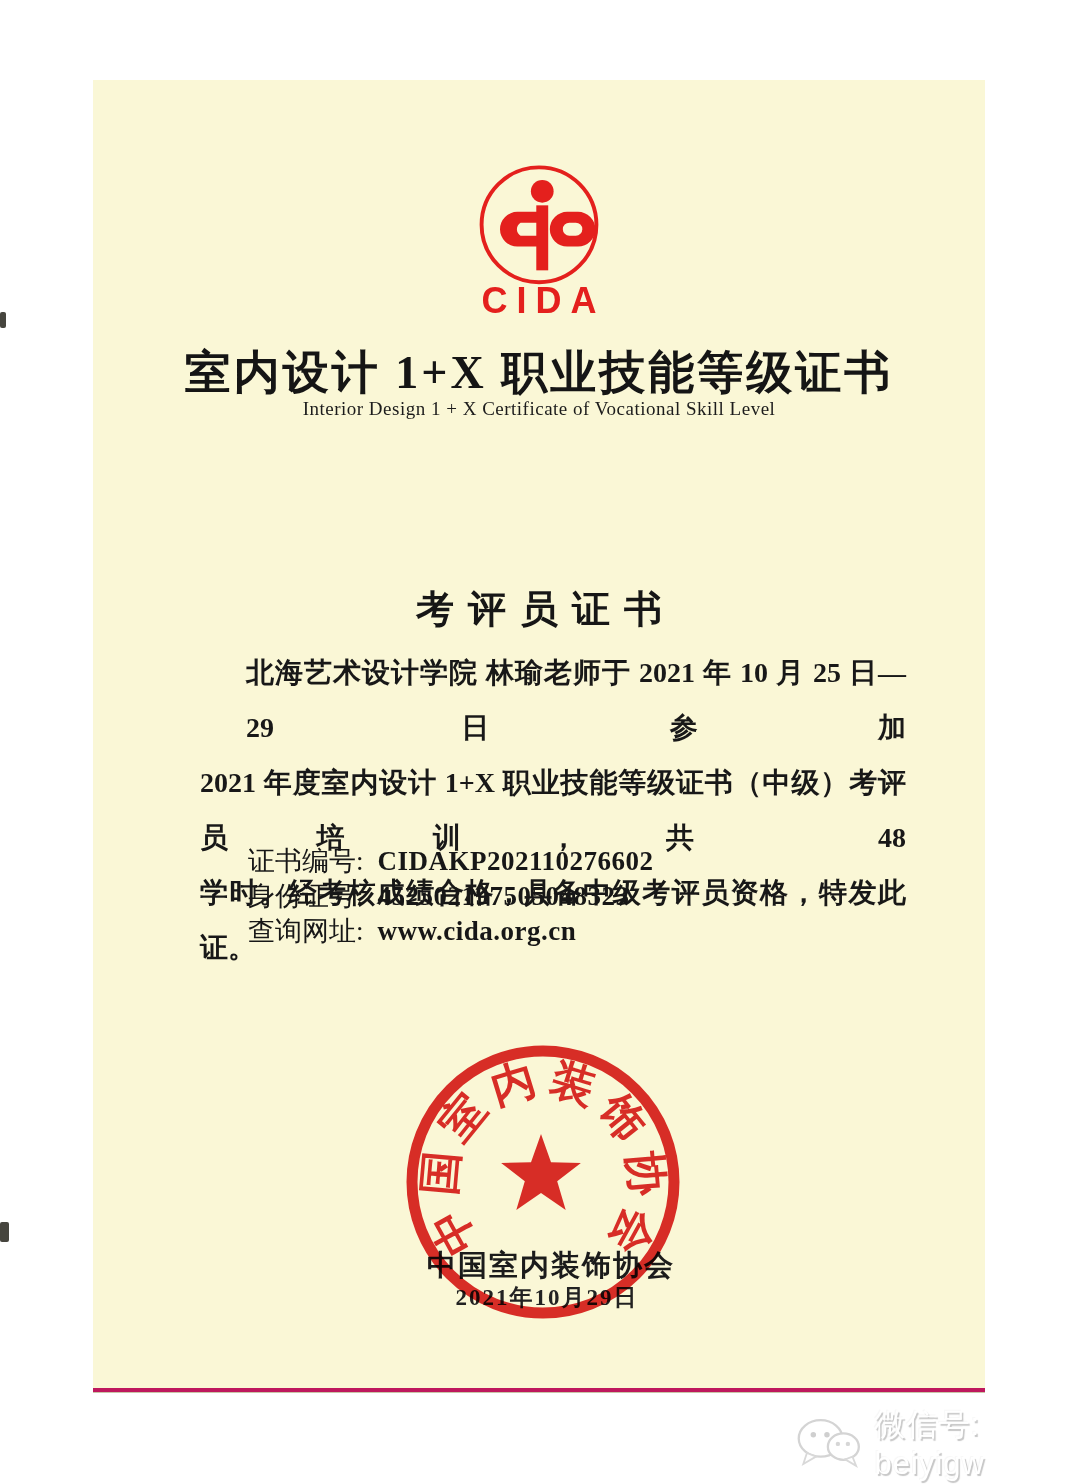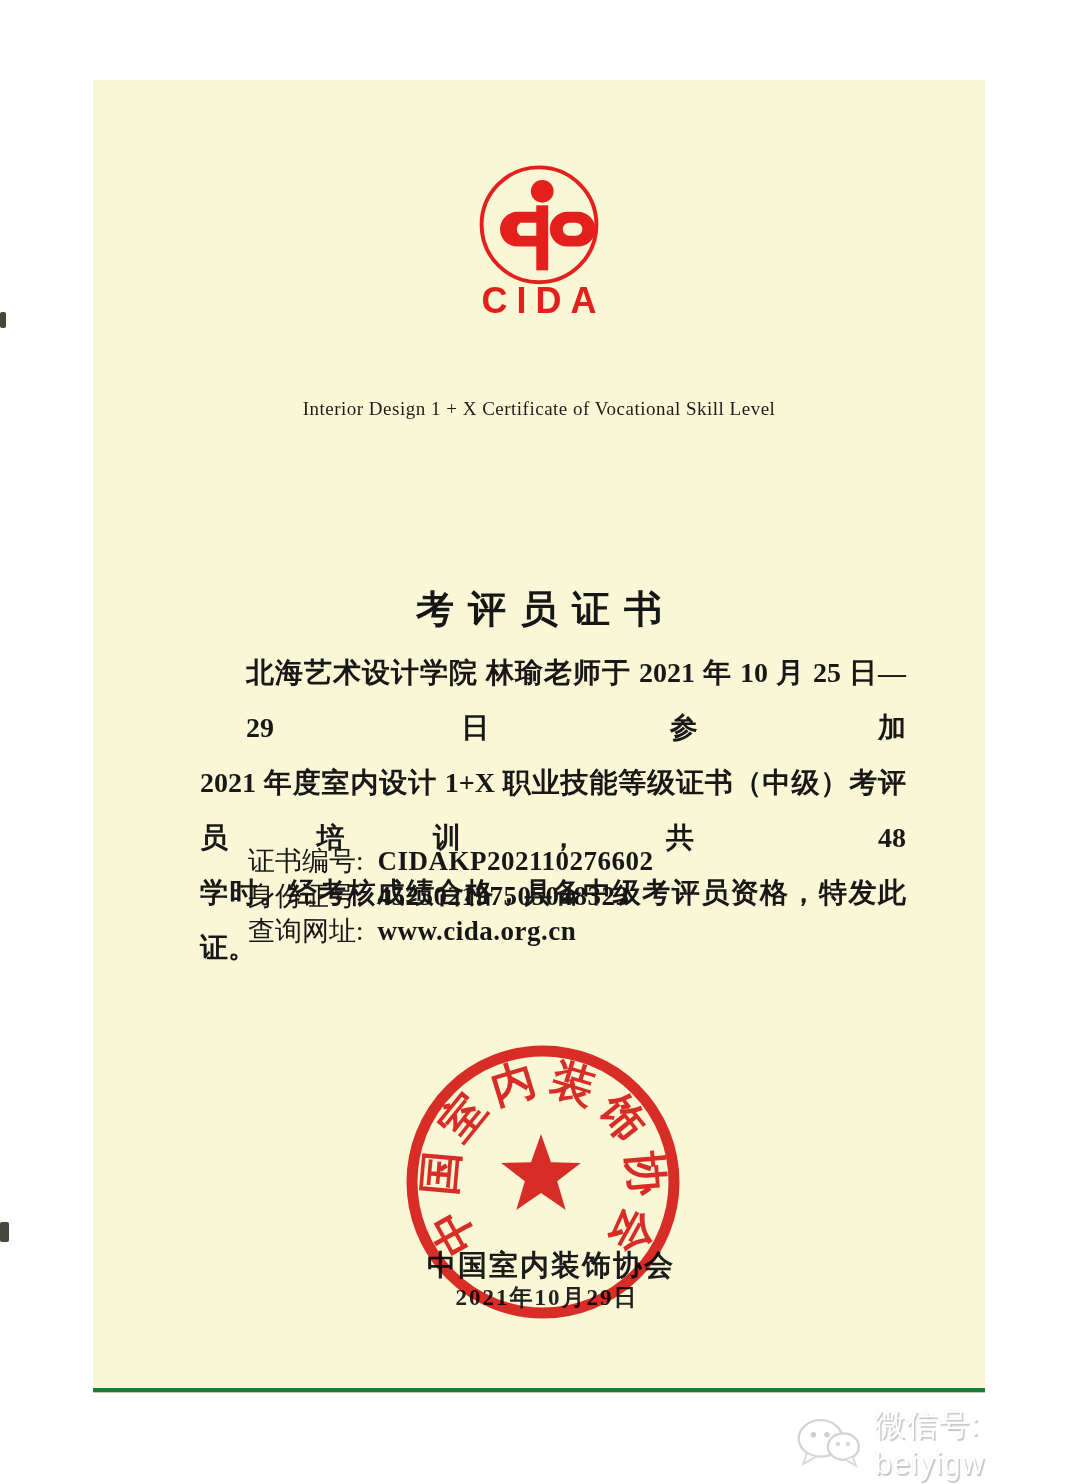--- a/index.html
+++ b/index.html
@@ -3,21 +3,21 @@
 <meta charset="utf-8">
 <style>
   html,body{margin:0;padding:0;}
   body{
     width:1080px;height:1484px;position:relative;background:#ffffff;overflow:hidden;
     font-family:"Liberation Serif","DejaVu Serif",serif;
   }
   .paper{
     position:absolute;left:93px;top:80px;width:892px;height:1308px;
     background:#faf7d6;
-    border-bottom:4px solid #15803d;
+    border-bottom:4px solid #be185d;
     box-shadow:0 1px 0 #c9c6a8;
   }
   
   .logo-box{position:absolute;left:381px;top:82px;width:130px;height:130px;}
   .wordmark{
     position:absolute;left:0;right:0;top:200px;text-align:center;
     font-family:"Liberation Sans","DejaVu Sans",sans-serif;
     font-weight:bold;font-size:36px;letter-spacing:9px;color:#e4201d;
     text-indent:9px; 
   }
@@ -95,20 +95,21 @@
       <circle cx="60" cy="58" r="53" fill="none" stroke="#e4201d" stroke-width="3.6"></circle>
       <circle cx="63" cy="27" r="10.5" fill="#e4201d"></circle>
       <rect x="57.5" y="40" width="11" height="60" fill="#e4201d"></rect>
       <path d="M59 46 L40 46 A16 16 0 0 0 40 78 L59 78 L59 68 L43 68 A7 7 0 0 1 43 56 L59 56 Z" fill="#e4201d"></path>
       <path fill-rule="evenodd" fill="#e4201d" d="M86 46 L96 46 A16 16 0 0 1 96 78 L86 78 A16 16 0 0 1 86 46 Z
                M88 56 L94 56 A6 6 0 0 1 94 68 L88 68 A6 6 0 0 1 88 56 Z"></path>
     </svg>
   </div>
   <div class="wordmark">CIDA</div>
 
+  <div class="title-zh">室内设计 1+X 职业技能等级证书</div>
   <div class="title-en">Interior Design 1 + X Certificate of Vocational Skill Level</div>
   <div class="subtype-title">考评员证书</div>
 
   <div class="body-para">
     <div class="para-line first">北海艺术设计学院 林瑜老师于 2021 年 10 月 25 日—29 日参加</div>
     <div class="para-line">2021 年度室内设计 1+X 职业技能等级证书（中级）考评员培训，共 48</div>
     <div class="para-line last">学时。经考核成绩合格，具备中级考评员资格，特发此证。</div>
   </div>
 
   <div class="details">

